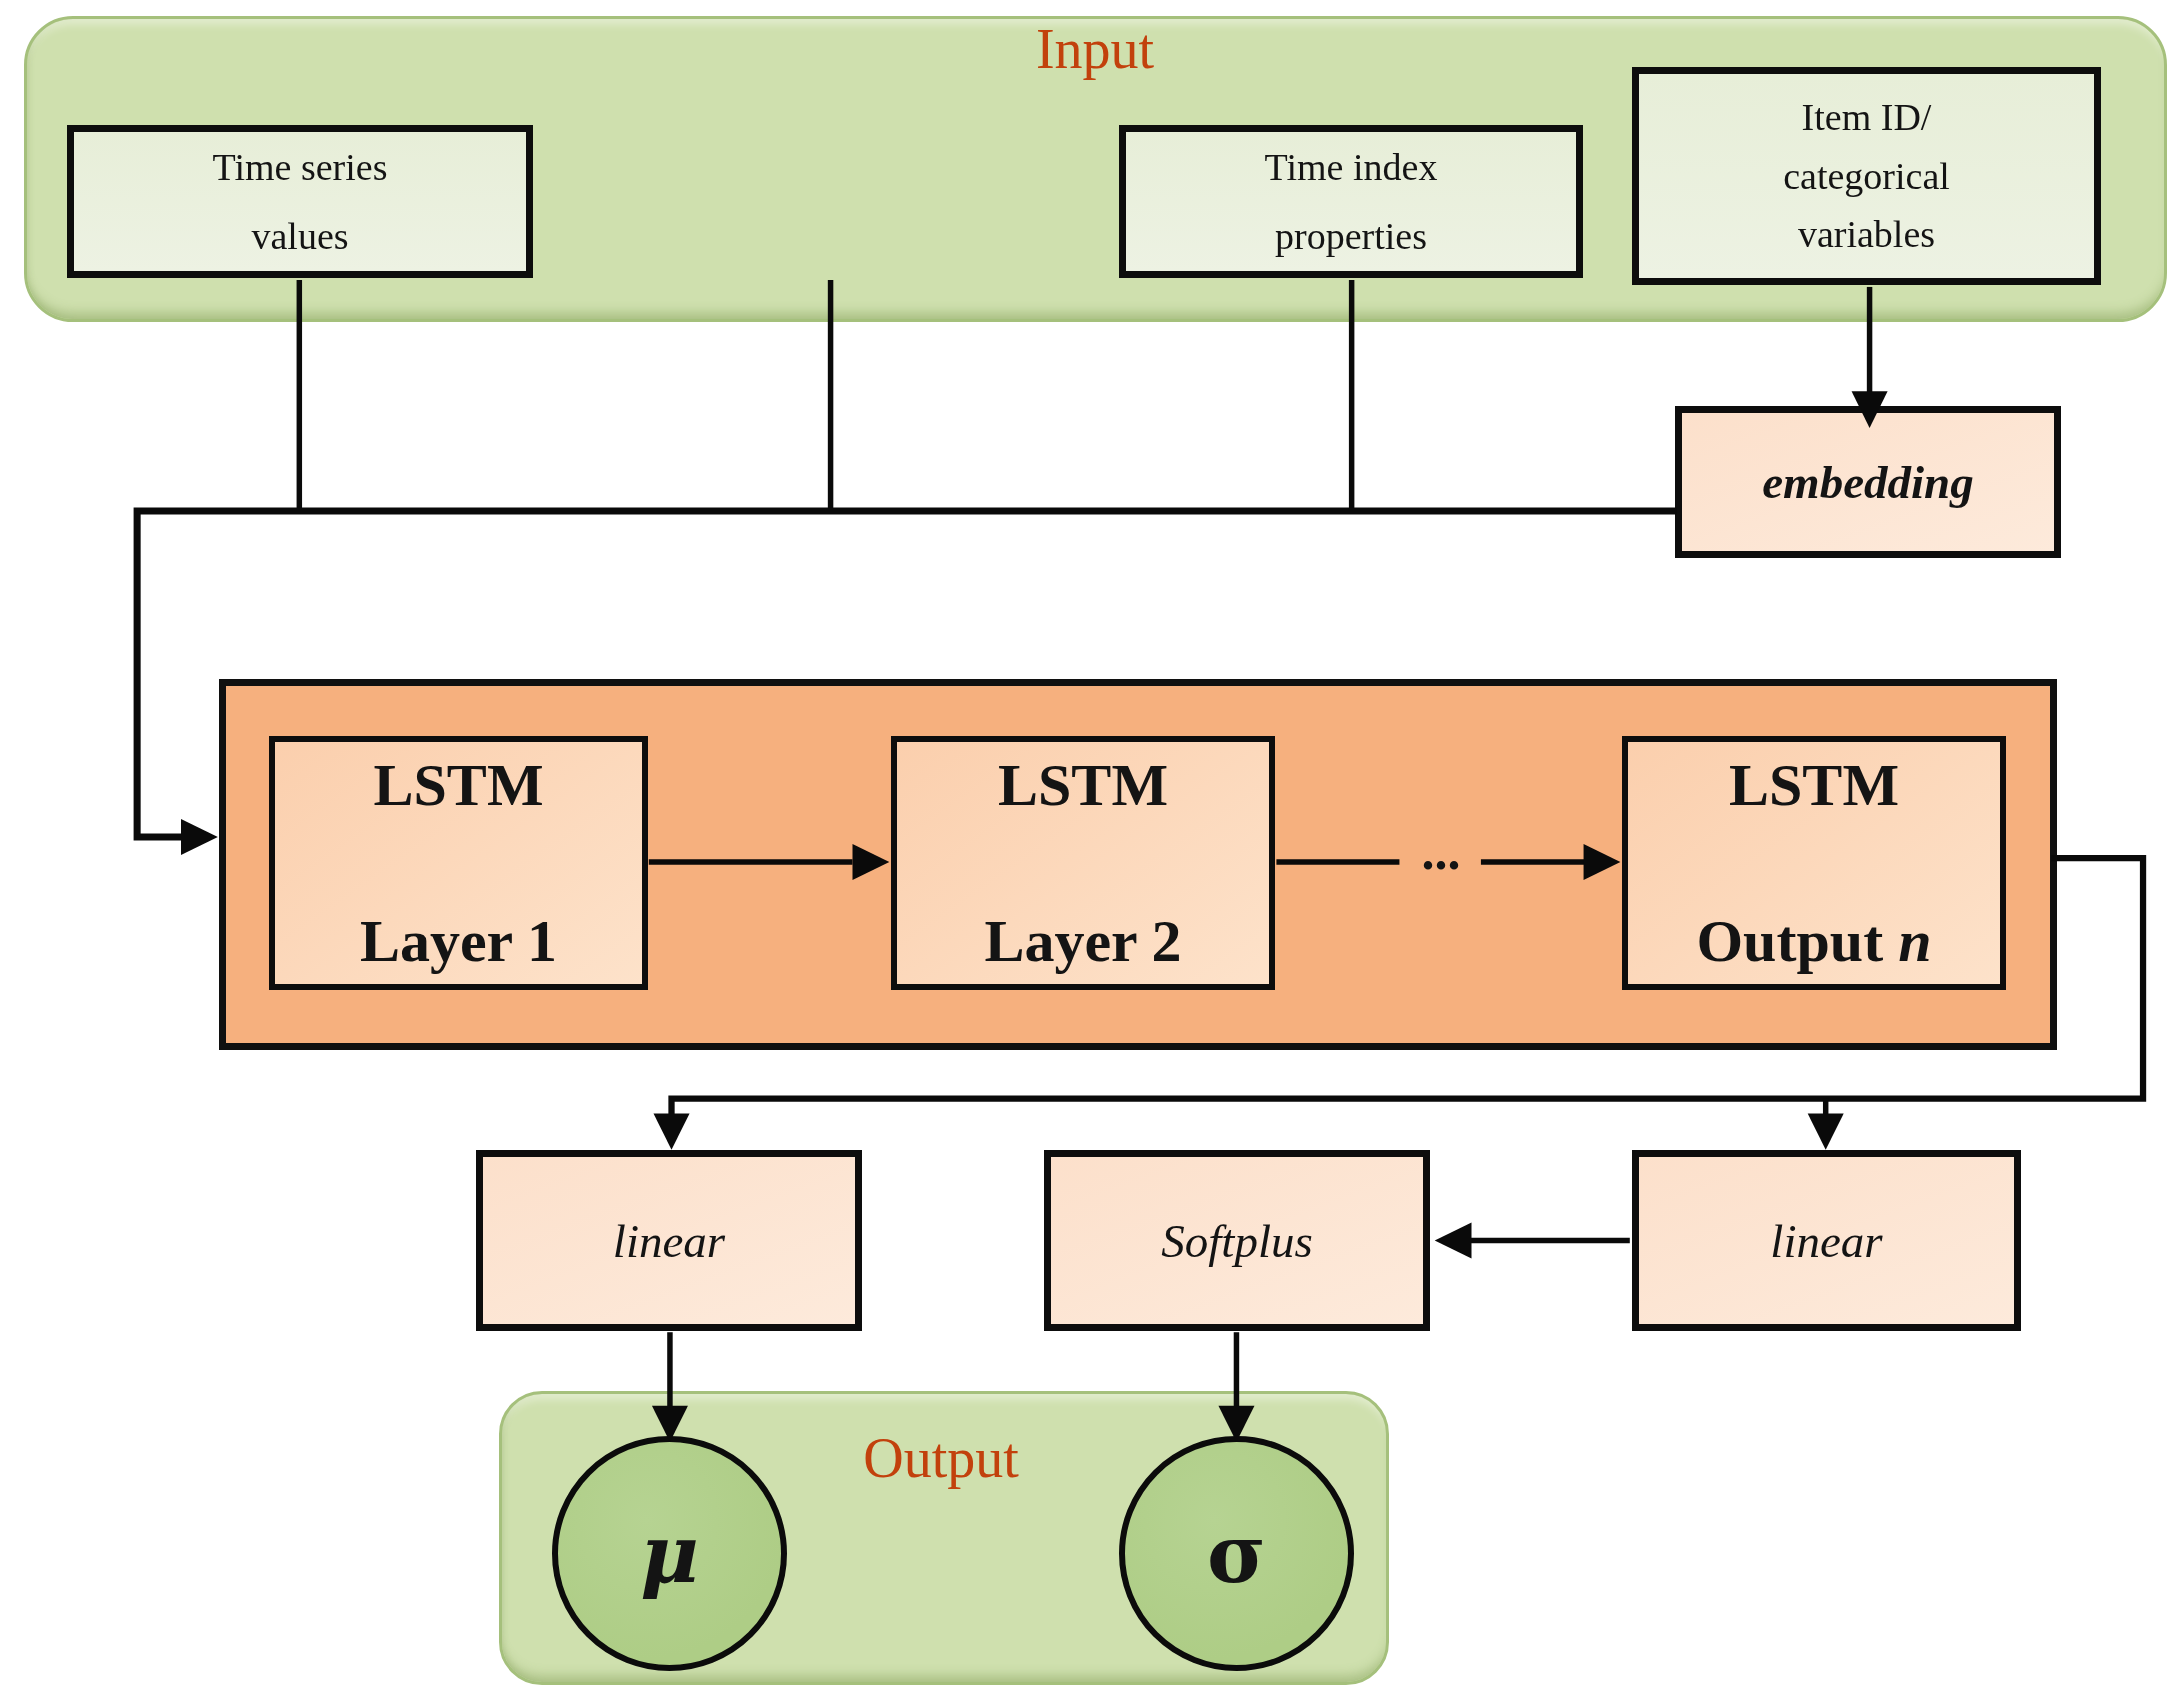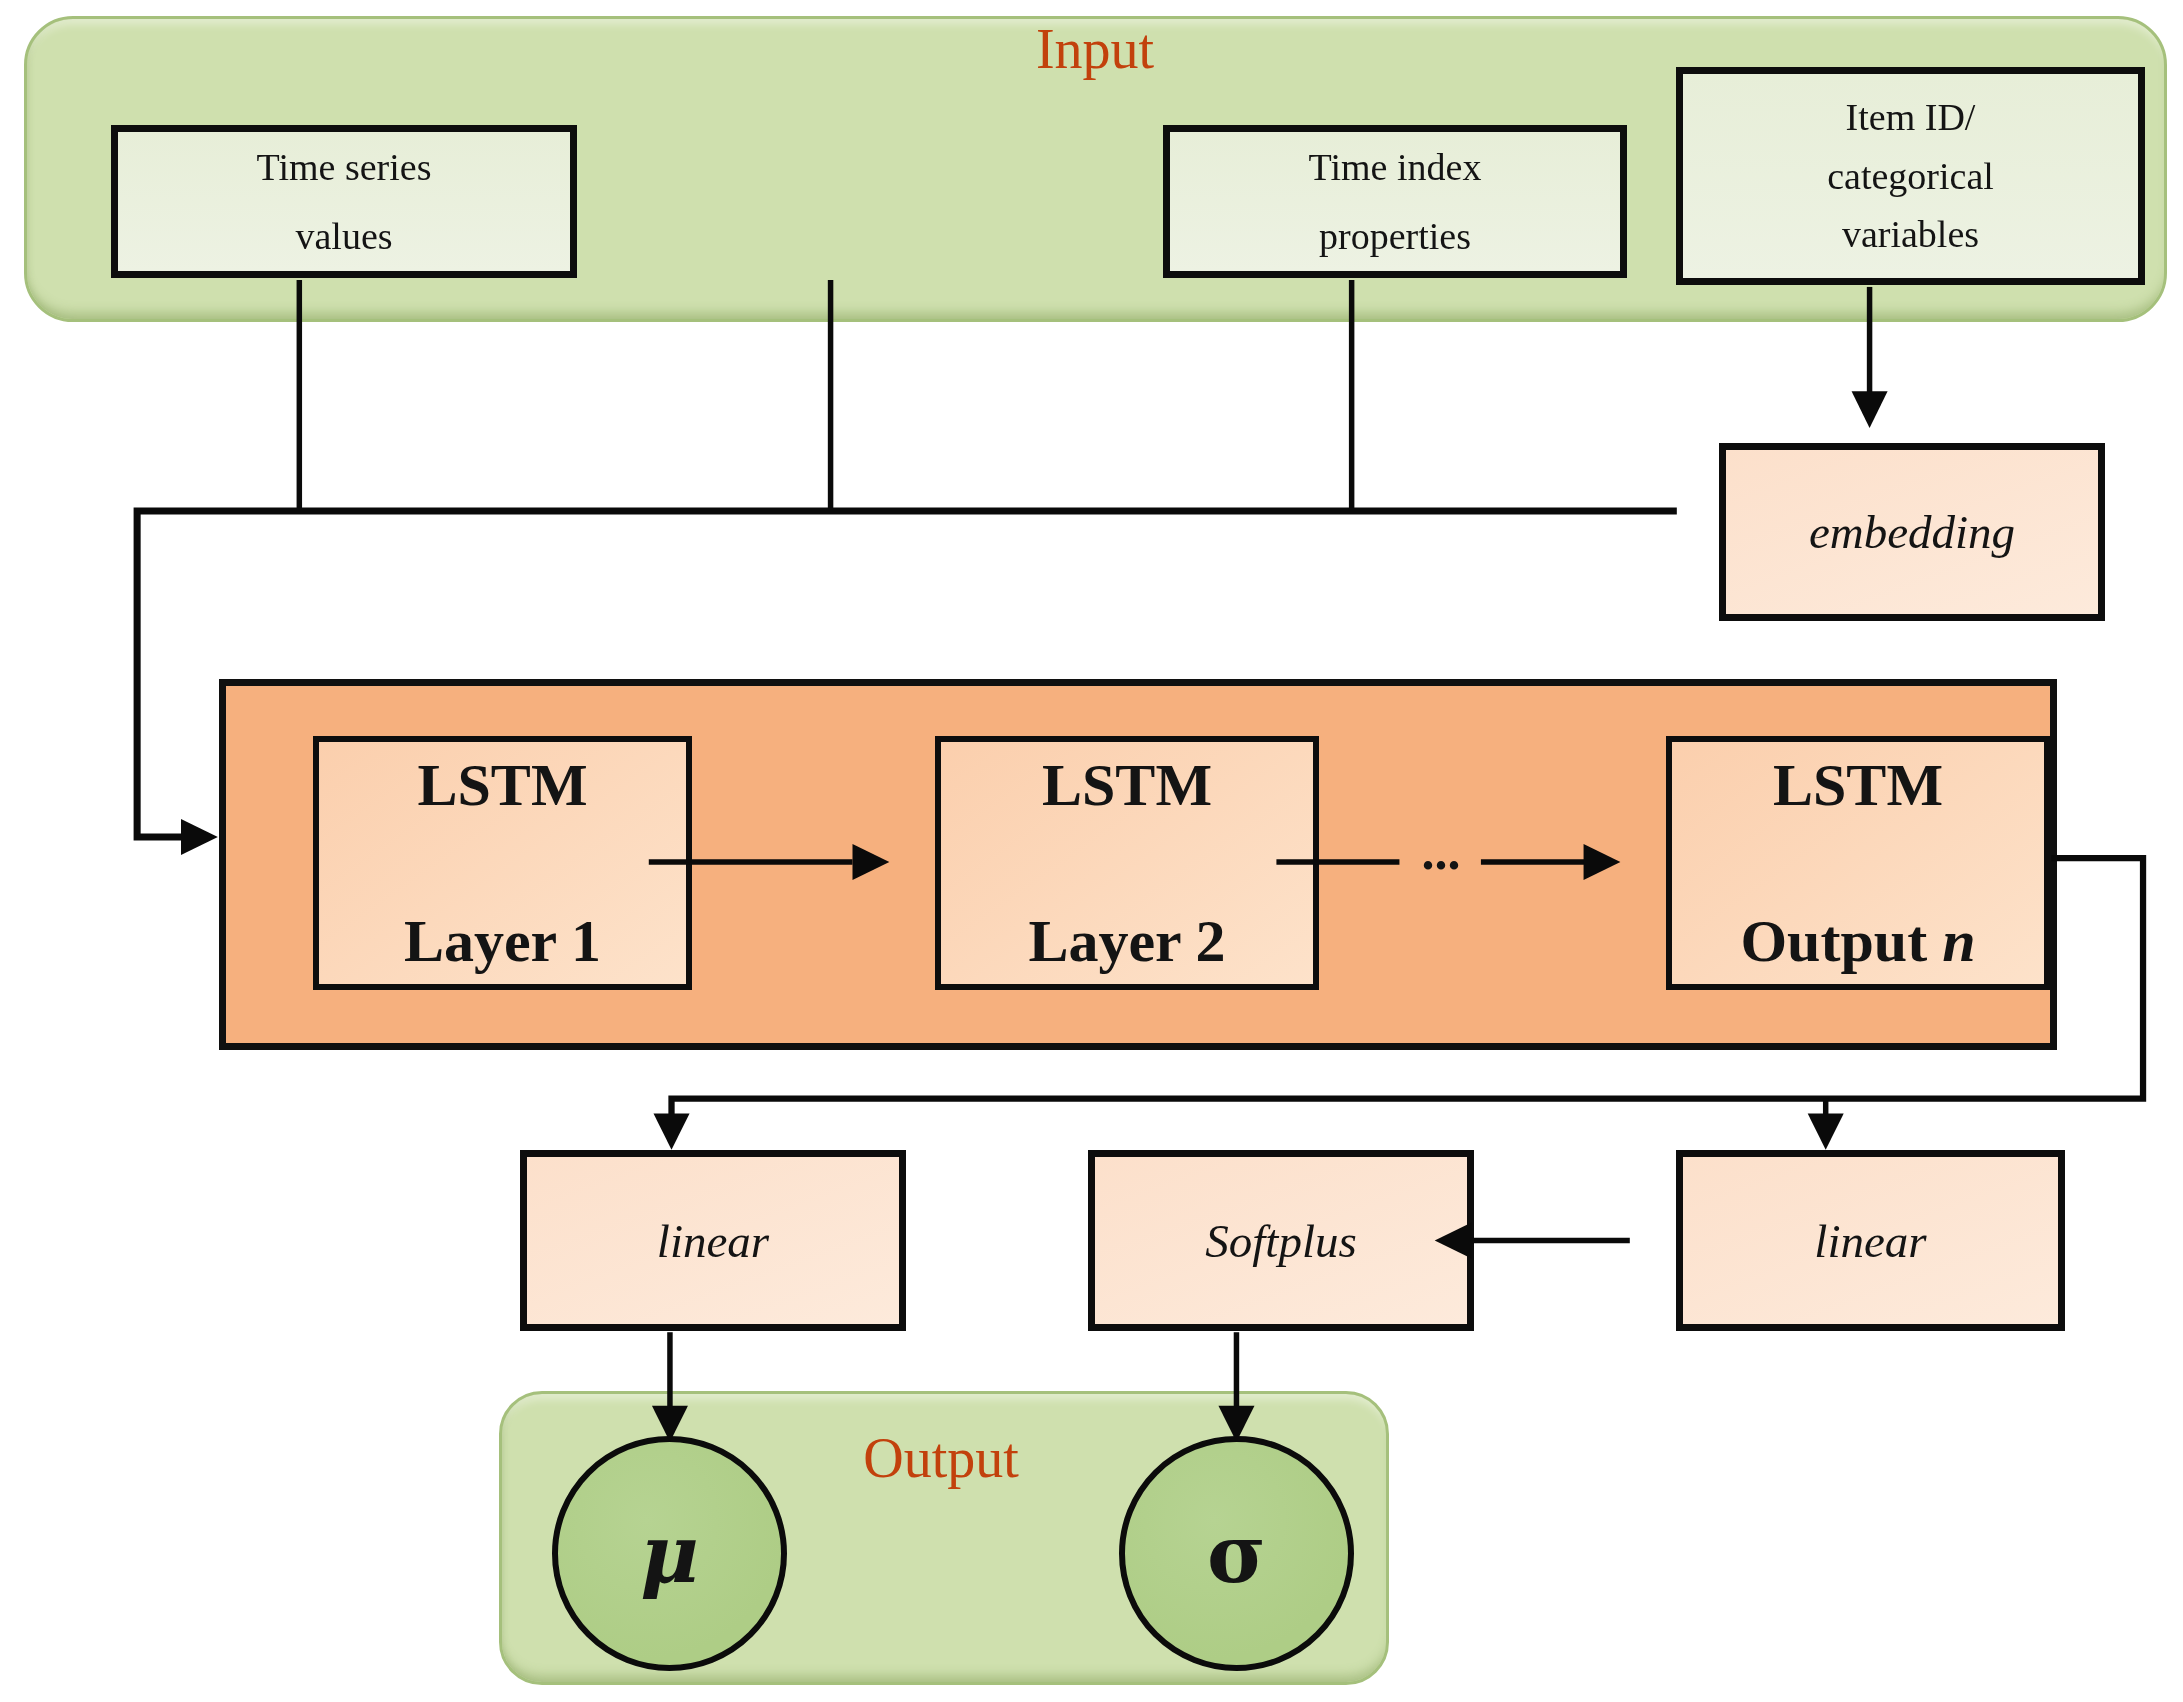--- a/index.html
+++ b/index.html
@@ -26,35 +26,35 @@
   #output-container{left:499px;top:1391px;width:890px;height:294px;border-radius:43px;}
   #lstm-container{
     position:absolute;left:219px;top:679px;width:1838px;height:371px;
     background:var(--orange_container);
     border:7px solid #101010;box-sizing:border-box;
   }
   
   .node{
     position:absolute;box-sizing:border-box;
     display:flex;align-items:center;justify-content:center;
-    text-align:center;border:7px solid #0d0d0d;margin-left:44px;
+    text-align:center;border:7px solid #0d0d0d;
   }
   .in-box{
     background:linear-gradient(180deg,#e7eed8 0%,#edf2e3 100%);
     font-size:38px;line-height:1.8;white-space:pre-line;
   }
   #in-box-1{left:67px;top:125px;width:466px;height:153px;}
   #in-box-2{left:597px;top:125px;width:465px;height:153px;}
   #in-box-3{left:1119px;top:125px;width:464px;height:153px;}
   #in-box-4{left:1632px;top:67px;width:469px;height:218px;line-height:1.55;}
   .peach{
     background:linear-gradient(160deg,#fce0cb 0%,#fdeadb 100%);
     font-style:italic;font-size:47px;
   }
-  #embedding-box{left:1675px;top:443px;width:386px;height:178px;}
+  #embedding-box{left:1675px;top:406px;width:386px;height:152px;font-weight:bold;}
   #linear-mu-box{left:476px;top:1150px;width:386px;height:181px;}
   #softplus-box{left:1044px;top:1150px;width:386px;height:181px;}
   #linear-sigma-box{left:1632px;top:1150px;width:389px;height:181px;}
   .lstm-box{
     background:linear-gradient(145deg,#fbcfad 0%,#fde2ca 100%);
     border-width:6.3px;
     font-weight:bold;font-size:60px;line-height:2.6;white-space:pre-line;
   }
   #lstm-1{left:269px;top:736px;width:379px;height:254px;}
   #lstm-2{left:891px;top:736px;width:384px;height:254px;}

